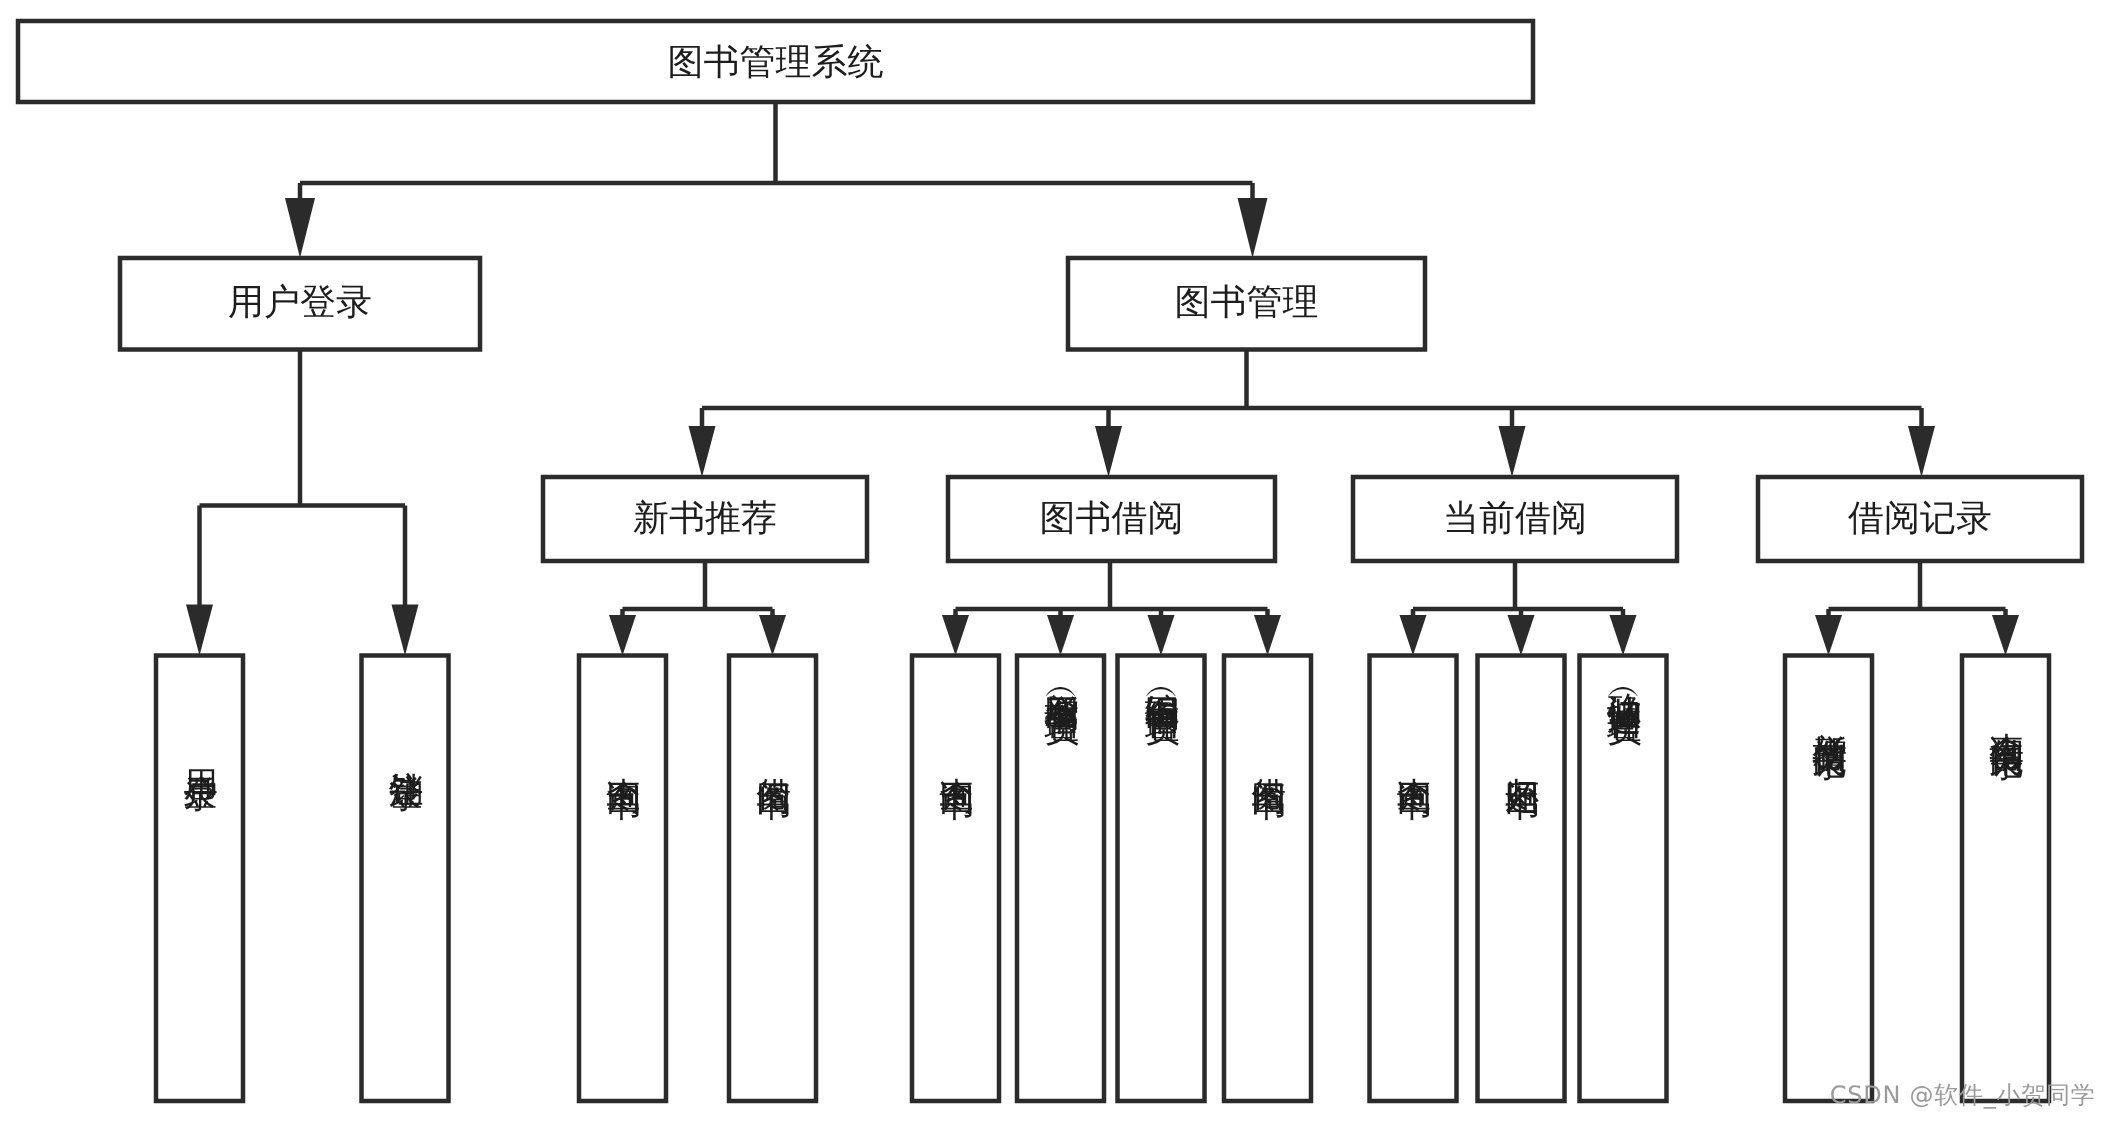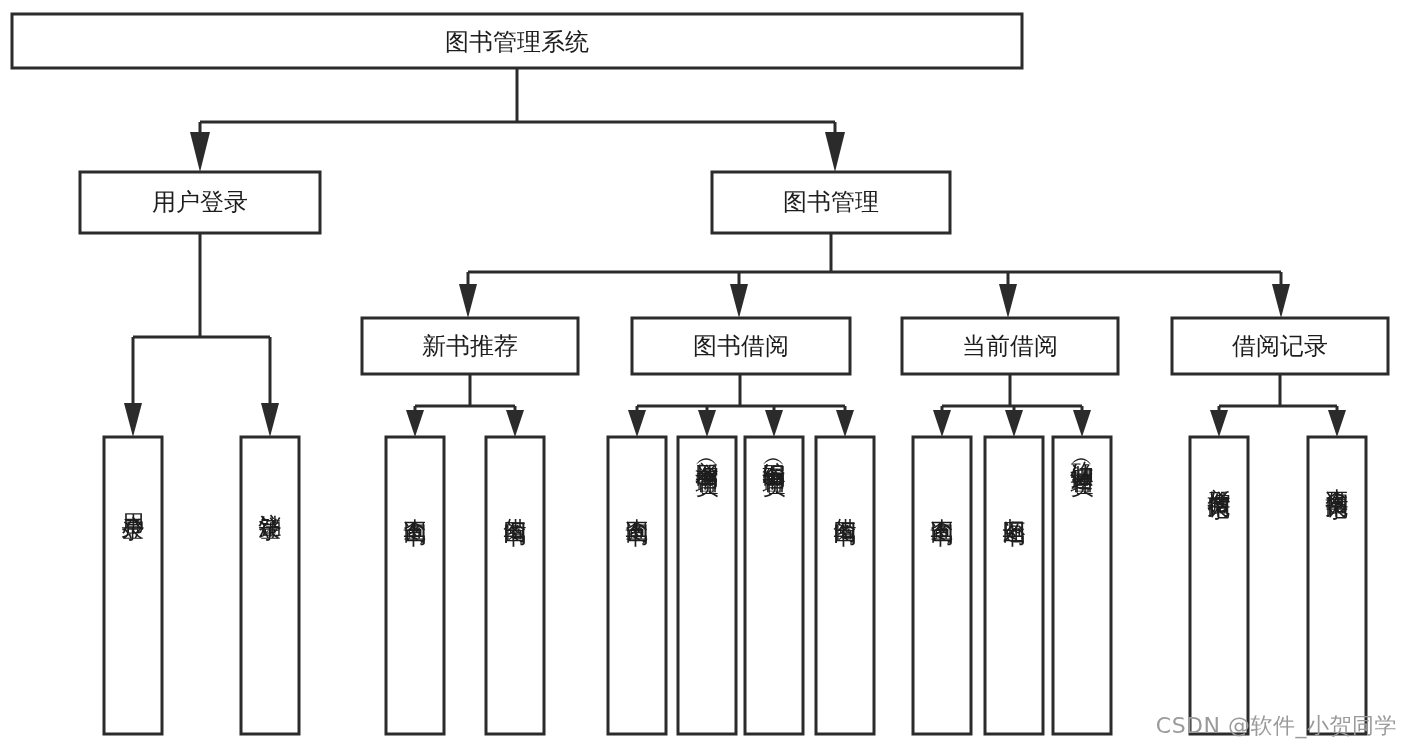--- a/index.html
+++ b/index.html
@@ -62,21 +62,21 @@
     line-height: 1.08;
     letter-spacing: 2px;
     color: #1d1d1d;
     white-space: nowrap;
     font-family: "DejaVu Sans", "Liberation Sans", sans-serif;
   }
   #watermark {
     position: absolute;
     right: 8px;
     bottom: 6px;
-    font-size: 22px;
+    font-size: 16px;
     color: #9a9a9a;
     letter-spacing: 0.5px;
     font-family: "DejaVu Sans", "Liberation Sans", sans-serif;
     white-space: nowrap;
   }
 </style>
 </head>
 <body>
 
 <div id="diagram-root">

